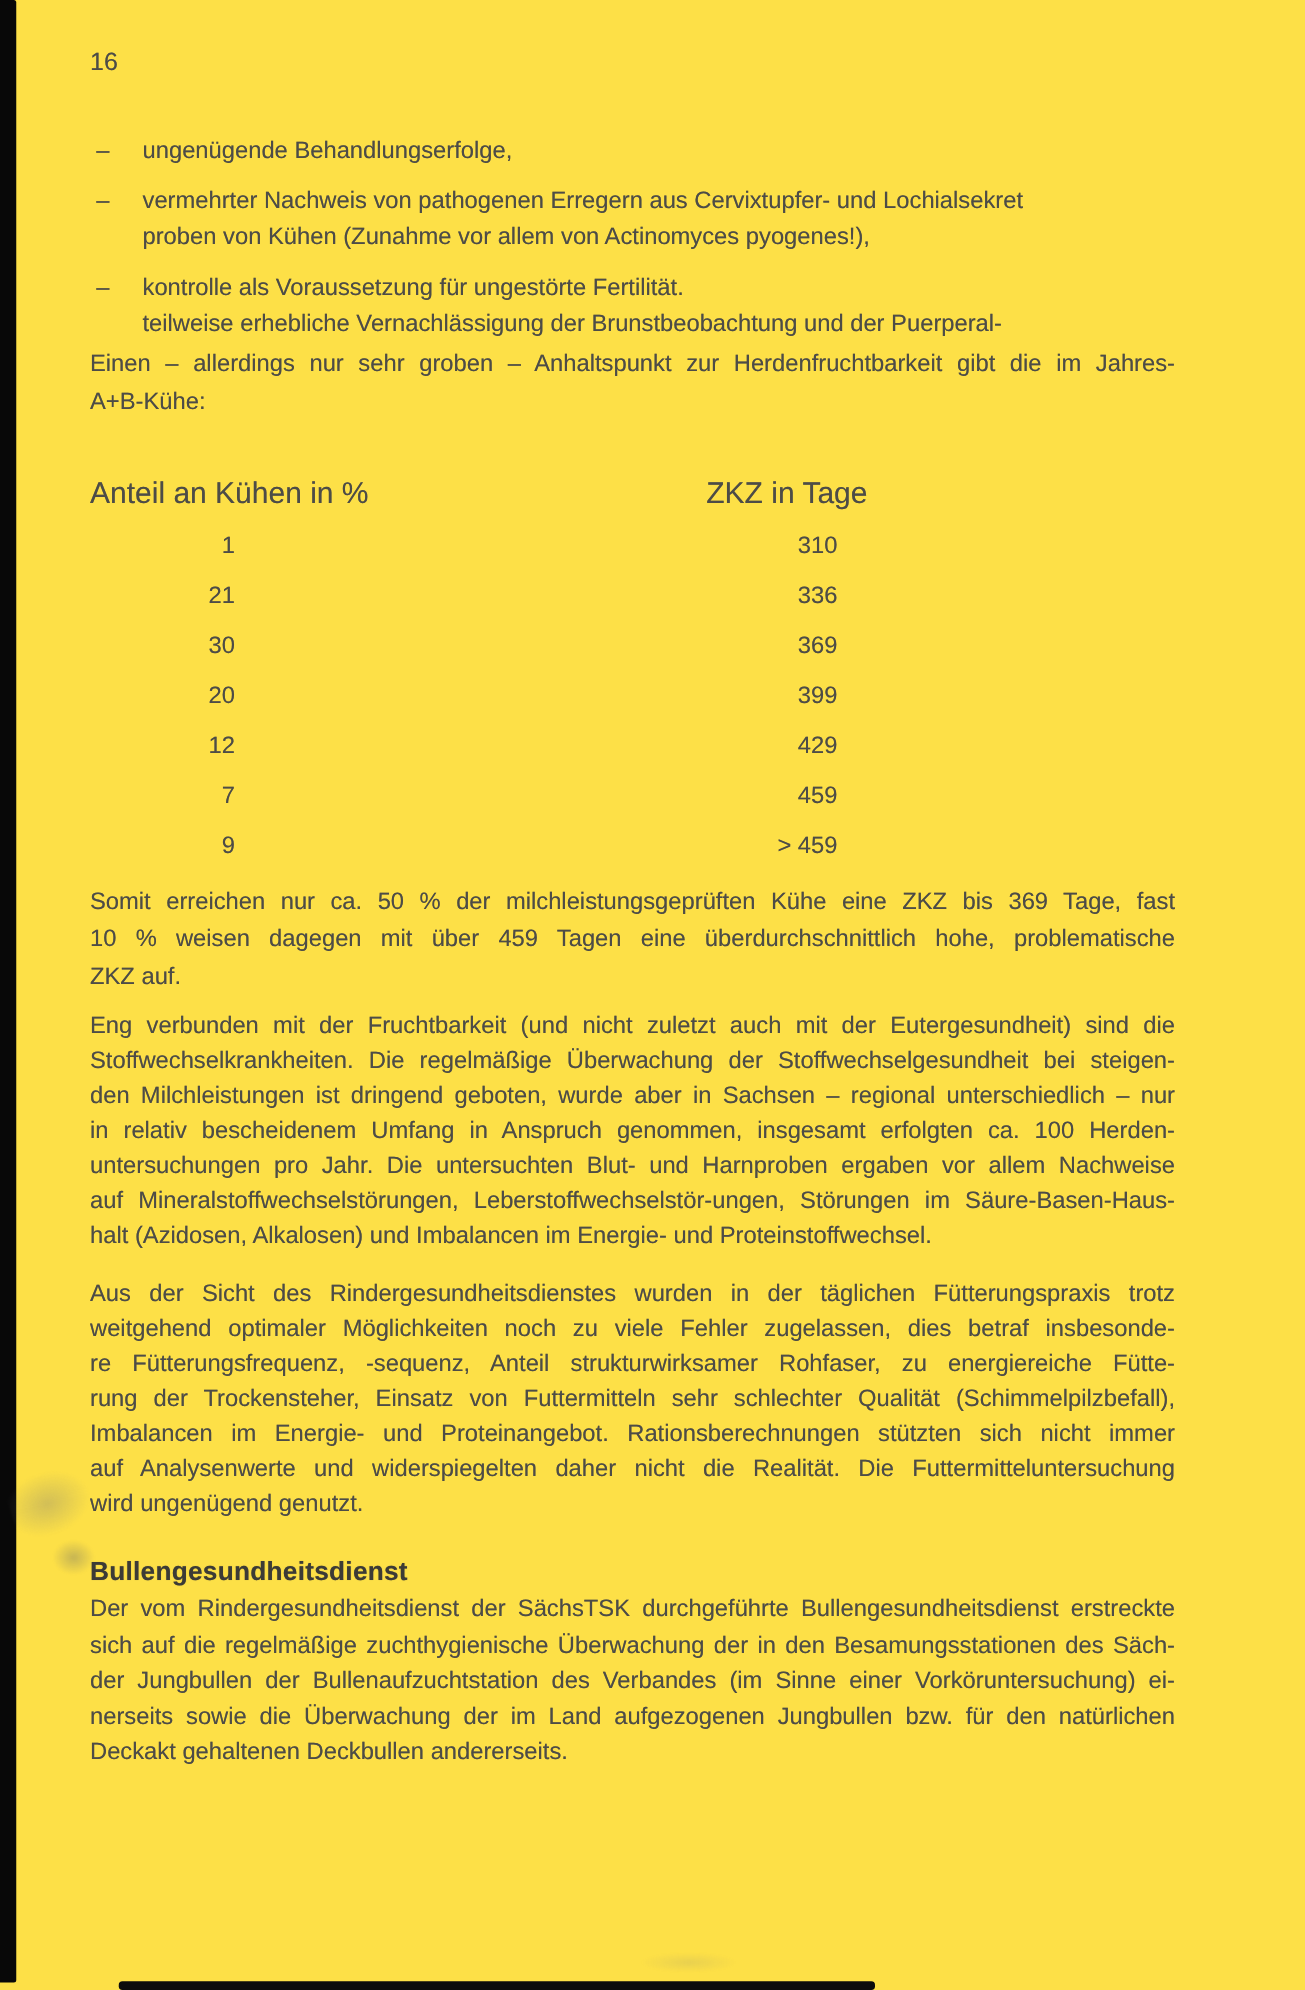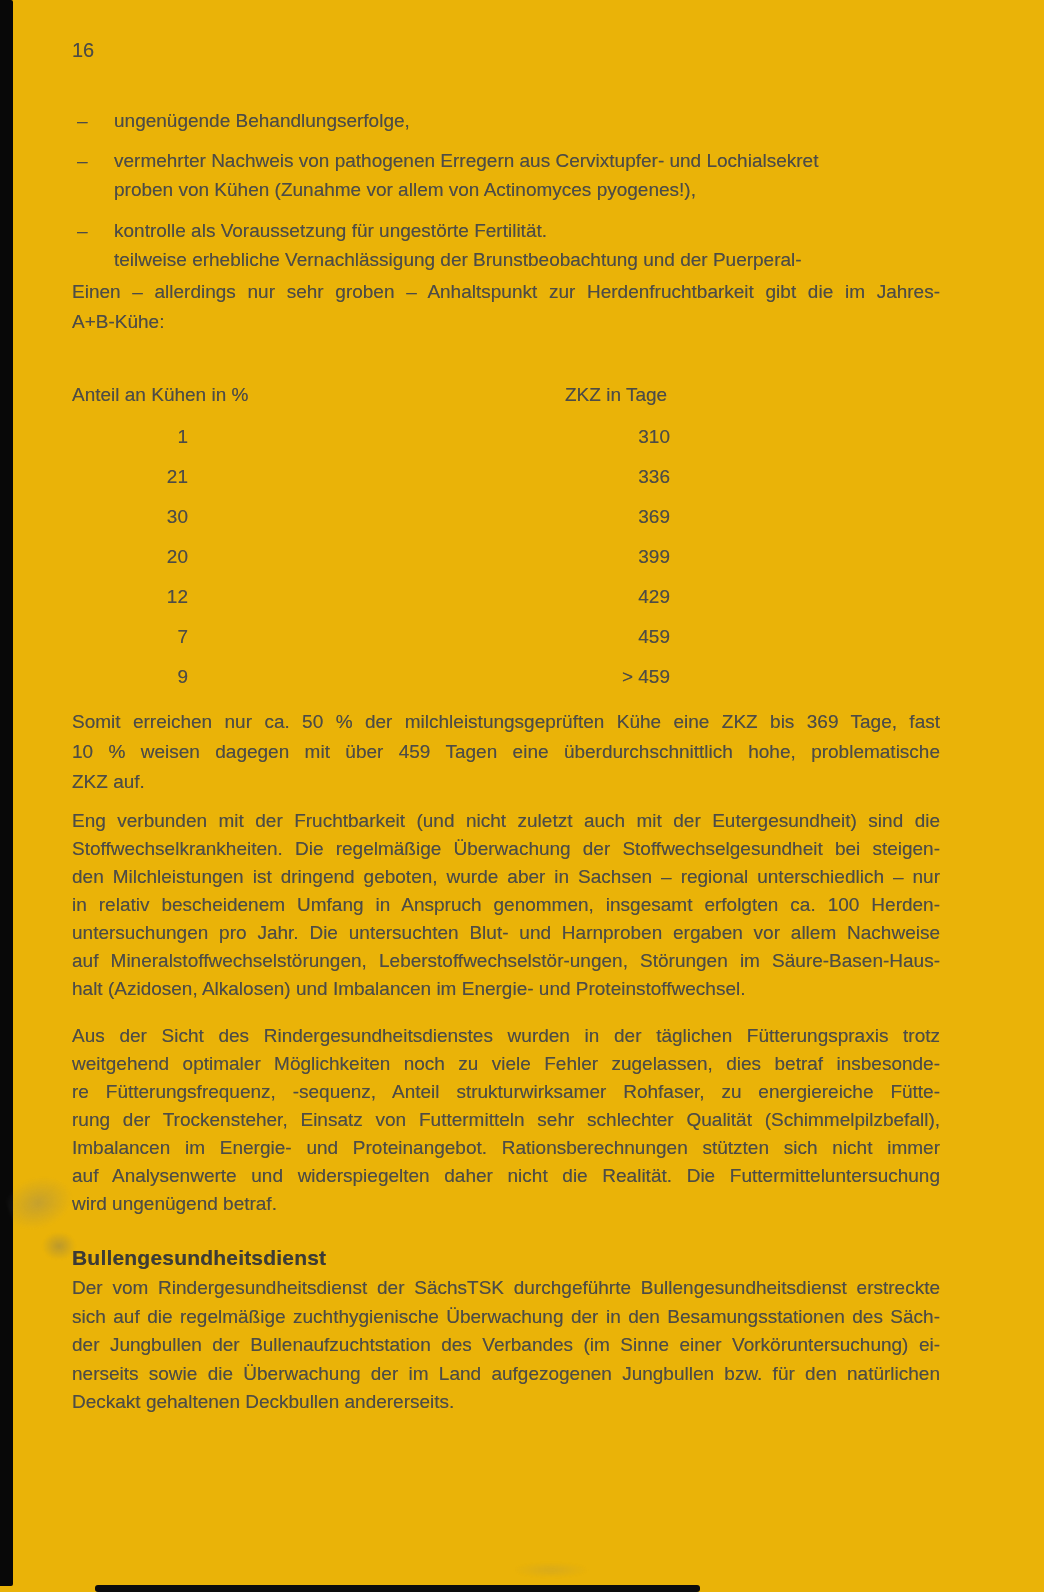--- a/index.html
+++ b/index.html
@@ -1,19 +1,19 @@
 <!DOCTYPE html>
 <html><head>
 <meta charset="utf-8">
 <style>
   html,body{margin:0;padding:0;background:#e8e8e6;}
   .page{
     position:relative;
     width:1044px;height:1592px;
-    background:#eab308;
+    background:#fde047;
     overflow:hidden;
     font-family:"Liberation Sans","DejaVu Sans",sans-serif;
     color:#4d4c47;
     -webkit-font-smoothing:antialiased;
   }
   .txt{ text-shadow:0 0 .5px rgba(77,76,71,.55); }
   
   .edge-left{position:absolute;left:0;top:0;width:13px;height:1586px;background:#080808;border-radius:0 2px 2px 0;}
   .edge-bottom{position:absolute;left:95px;top:1585px;width:605px;height:7px;background:#0c0c0c;border-radius:3px;}
   .smudge{position:absolute;pointer-events:none;}
@@ -33,21 +33,21 @@
 
   .block{position:absolute;left:72px;width:868px;}
   .ln{font-size:19px;white-space:normal;}
   .lh30 .ln{line-height:30px;}
   .lh28 .ln{line-height:28px;}
   .lh285 .ln{line-height:28.5px;}
   .just{text-align:justify;text-align-last:justify;}
 
   
   .tbl{position:absolute;left:72px;top:382px;width:868px;height:320px;}
-  .th{position:absolute;font-size:19px;line-height:26px;}
+  .th{position:absolute;font-size:24px;line-height:26px;}
   .th-left{left:0;top:0;}
   .th-right{left:493px;top:0;}
   .trow{position:absolute;left:0;width:868px;height:26px;}
   .tc{position:absolute;font-size:19px;line-height:26px;text-align:right;}
   .tc-left{left:0;width:116px;}
   .tc-right{left:380px;width:218px;}
 
   .heading{position:absolute;left:72px;top:1246px;font-size:21px;font-weight:bold;color:#3c3b36;letter-spacing:.2px;text-shadow:0 0 .6px rgba(60,59,54,.6);}
 </style>
 </head>
@@ -139,21 +139,21 @@
     <div class="ln">halt (Azidosen, Alkalosen) und Imbalancen im Energie- und Proteinstoffwechsel.</div>
   </div>
 
   <div class="block lh28 txt" style="top:1022px">
     <div class="ln just">Aus der Sicht des Rindergesundheitsdienstes wurden in der täglichen Fütterungspraxis trotz</div>
     <div class="ln just">weitgehend optimaler Möglichkeiten noch zu viele Fehler zugelassen, dies betraf insbesonde-</div>
     <div class="ln just">re Fütterungsfrequenz, -sequenz, Anteil strukturwirksamer Rohfaser, zu energiereiche Fütte-</div>
     <div class="ln just">rung der Trockensteher, Einsatz von Futtermitteln sehr schlechter Qualität (Schimmelpilzbefall),</div>
     <div class="ln just">Imbalancen im Energie- und Proteinangebot. Rationsberechnungen stützten sich nicht immer</div>
     <div class="ln just">auf Analysenwerte und widerspiegelten daher nicht die Realität. Die Futtermitteluntersuchung</div>
-    <div class="ln">wird ungenügend betraf.</div>
+    <div class="ln">wird ungenügend genutzt.</div>
   </div>
 
   <div class="heading">Bullengesundheitsdienst</div>
 
   <div class="block lh285 txt" style="top:1274px">
     <div class="ln just">Der vom Rindergesundheitsdienst der SächsTSK durchgeführte Bullengesundheitsdienst erstreckte</div>
     <div class="ln just">sich auf die regelmäßige zuchthygienische Überwachung der in den Besamungsstationen des Säch-</div>
     <div class="ln just">der Jungbullen der Bullenaufzuchtstation des Verbandes (im Sinne einer Vorköruntersuchung) ei-</div>
     <div class="ln just">nerseits sowie die Überwachung der im Land aufgezogenen Jungbullen bzw. für den natürlichen</div>
     <div class="ln">Deckakt gehaltenen Deckbullen andererseits.</div>

